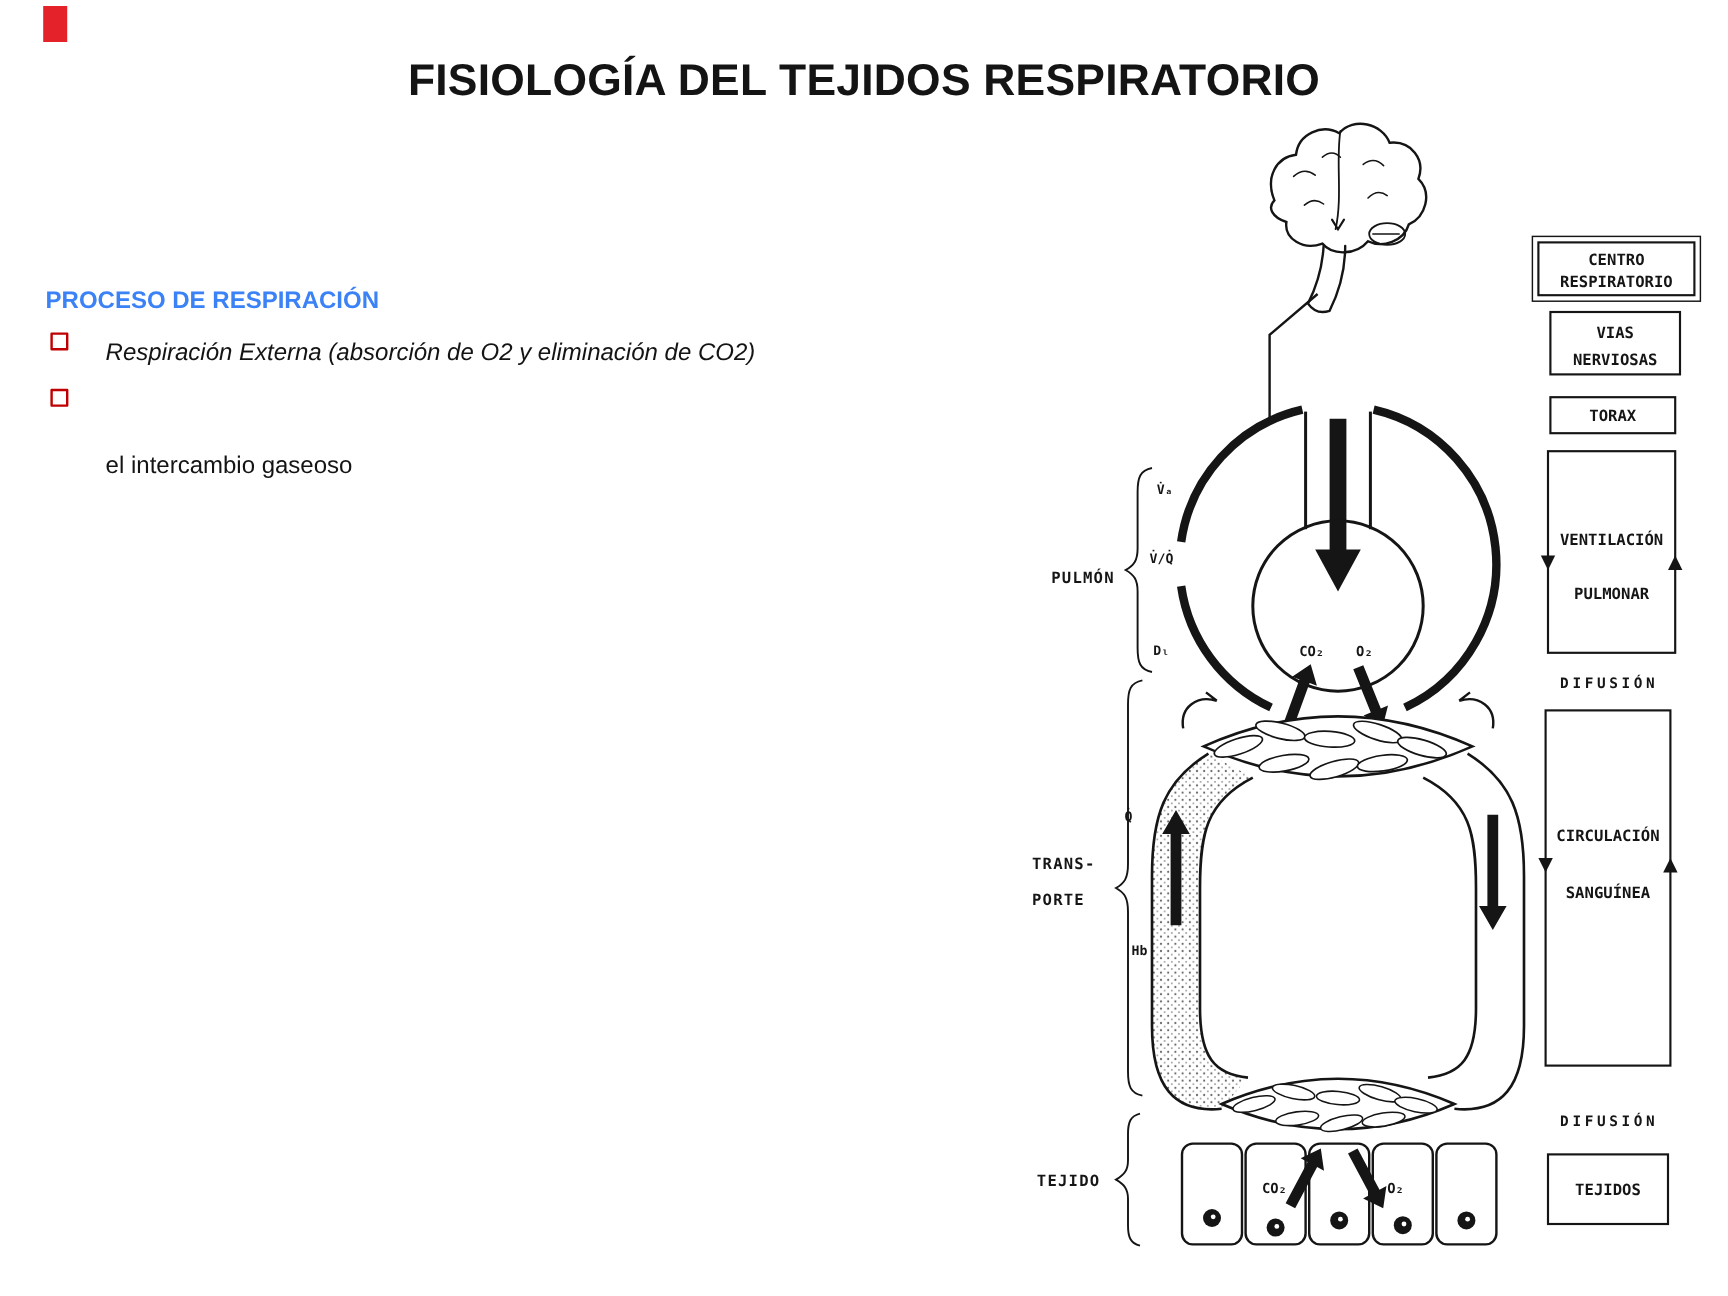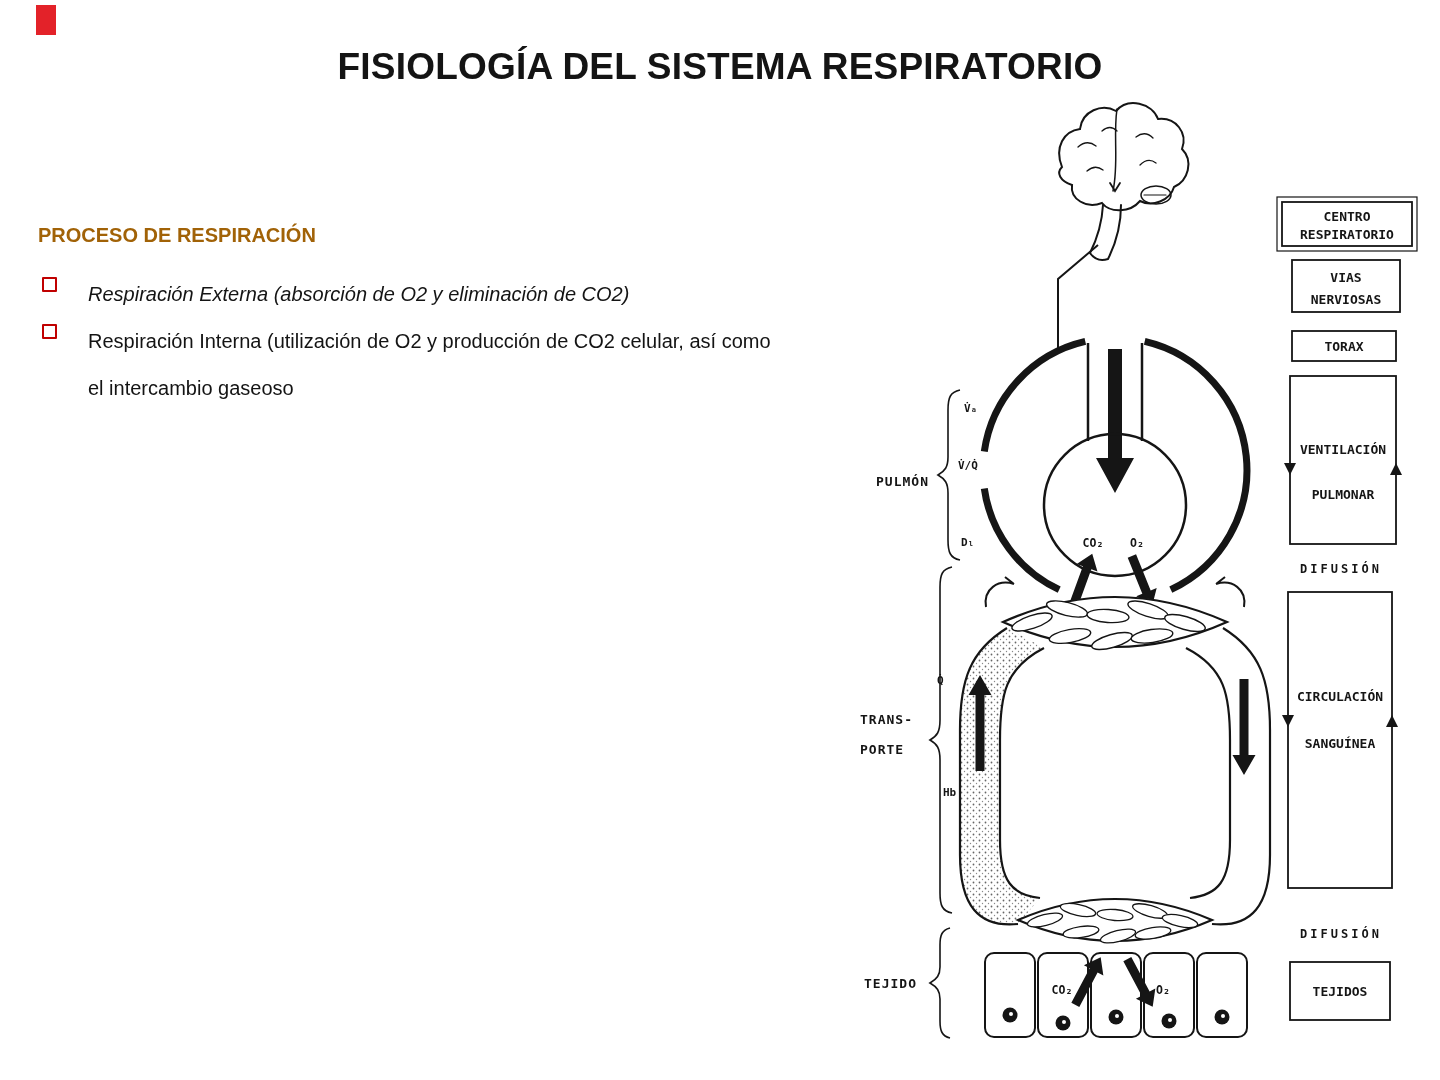--- a/index.html
+++ b/index.html
@@ -3,55 +3,55 @@
 <meta charset="utf-8">
 <style>
   * { margin:0; padding:0; box-sizing:border-box; }
   html,body { width:1440px; height:1080px; background:#ffffff; }
   body { font-family:"Liberation Sans", sans-serif; color:#151515; position:relative; overflow:hidden; }
   .slide { position:absolute; inset:0; background:#fff; }
   .corner-bar { position:absolute; left:36px; top:5px; width:20px; height:30px; background:#e32229; }
   .title { position:absolute; top:46px; left:0; right:0; text-align:center;
            font-size:37px; font-weight:700; color:#141414; letter-spacing:0.2px; }
   .text-block { position:absolute; left:38px; top:224px; width:880px; }
-  .heading { font-size:20px; font-weight:700; color:#a16207; }
+  .heading { font-size:20px; font-weight:700; color:#3b82f6;margin-top:16px; }
   .bullet { position:absolute; left:0; display:flex; align-items:flex-start; }
   .bullet.b1 { top:47px;font-style:italic; }
   .bullet.b2 { top:94px; }
   .bsq { flex:0 0 auto; width:15px; height:15px; border:2.4px solid #c00000; background:#fff;
          margin:6px 31px 0 4px; border-radius:1px; }
   .btext { font-size:20px; line-height:47px; color:#141414; white-space:nowrap; }
   svg text { fill:#151515; }
   .dlabel { font:bold 13px "DejaVu Sans Mono", monospace; letter-spacing:1px; }
   .dsmall { font:bold 11px "DejaVu Sans Mono", monospace; }
   .dgas   { font:bold 11.5px "DejaVu Sans Mono", monospace; text-anchor:middle; }
   .dbox   { font:bold 13px "DejaVu Sans Mono", monospace; text-anchor:middle; }
   .dspace { font:bold 12px "DejaVu Sans Mono", monospace; text-anchor:middle; letter-spacing:3px; }
 </style>
 </head>
 <body>
 
 <div class="slide">
 
   <div class="corner-bar"></div>
 
-  <h1 class="title">FISIOLOGÍA DEL SISTEMA RESPIRATORIO</h1>
+  <h1 class="title">FISIOLOGÍA DEL TEJIDOS RESPIRATORIO</h1>
 
   <div class="text-block">
     <div class="heading">PROCESO DE RESPIRACIÓN</div>
 
     <div class="bullet b1">
       <span class="bsq"></span>
       <span class="btext">Respiración Externa (absorción de O2 y eliminación de CO2)</span>
     </div>
 
     <div class="bullet b2">
       <span class="bsq"></span>
       <span class="btext">
-        <span>Respiración Interna (utilización de O2 y producción de CO2 celular, así como</span><br>
+        <br>
         <span>el intercambio gaseoso</span>
       </span>
     </div>
   </div>
 
   <svg width="600" height="965" viewBox="0 0 600 965" style="position:absolute; left:840px; top:95px;">
     <defs>
       <pattern id="stip" width="6" height="6" patternUnits="userSpaceOnUse">
         <circle cx="1.5" cy="1.5" r="0.9" fill="#666"></circle>
         <circle cx="4.5" cy="4.5" r="0.7" fill="#888"></circle>

